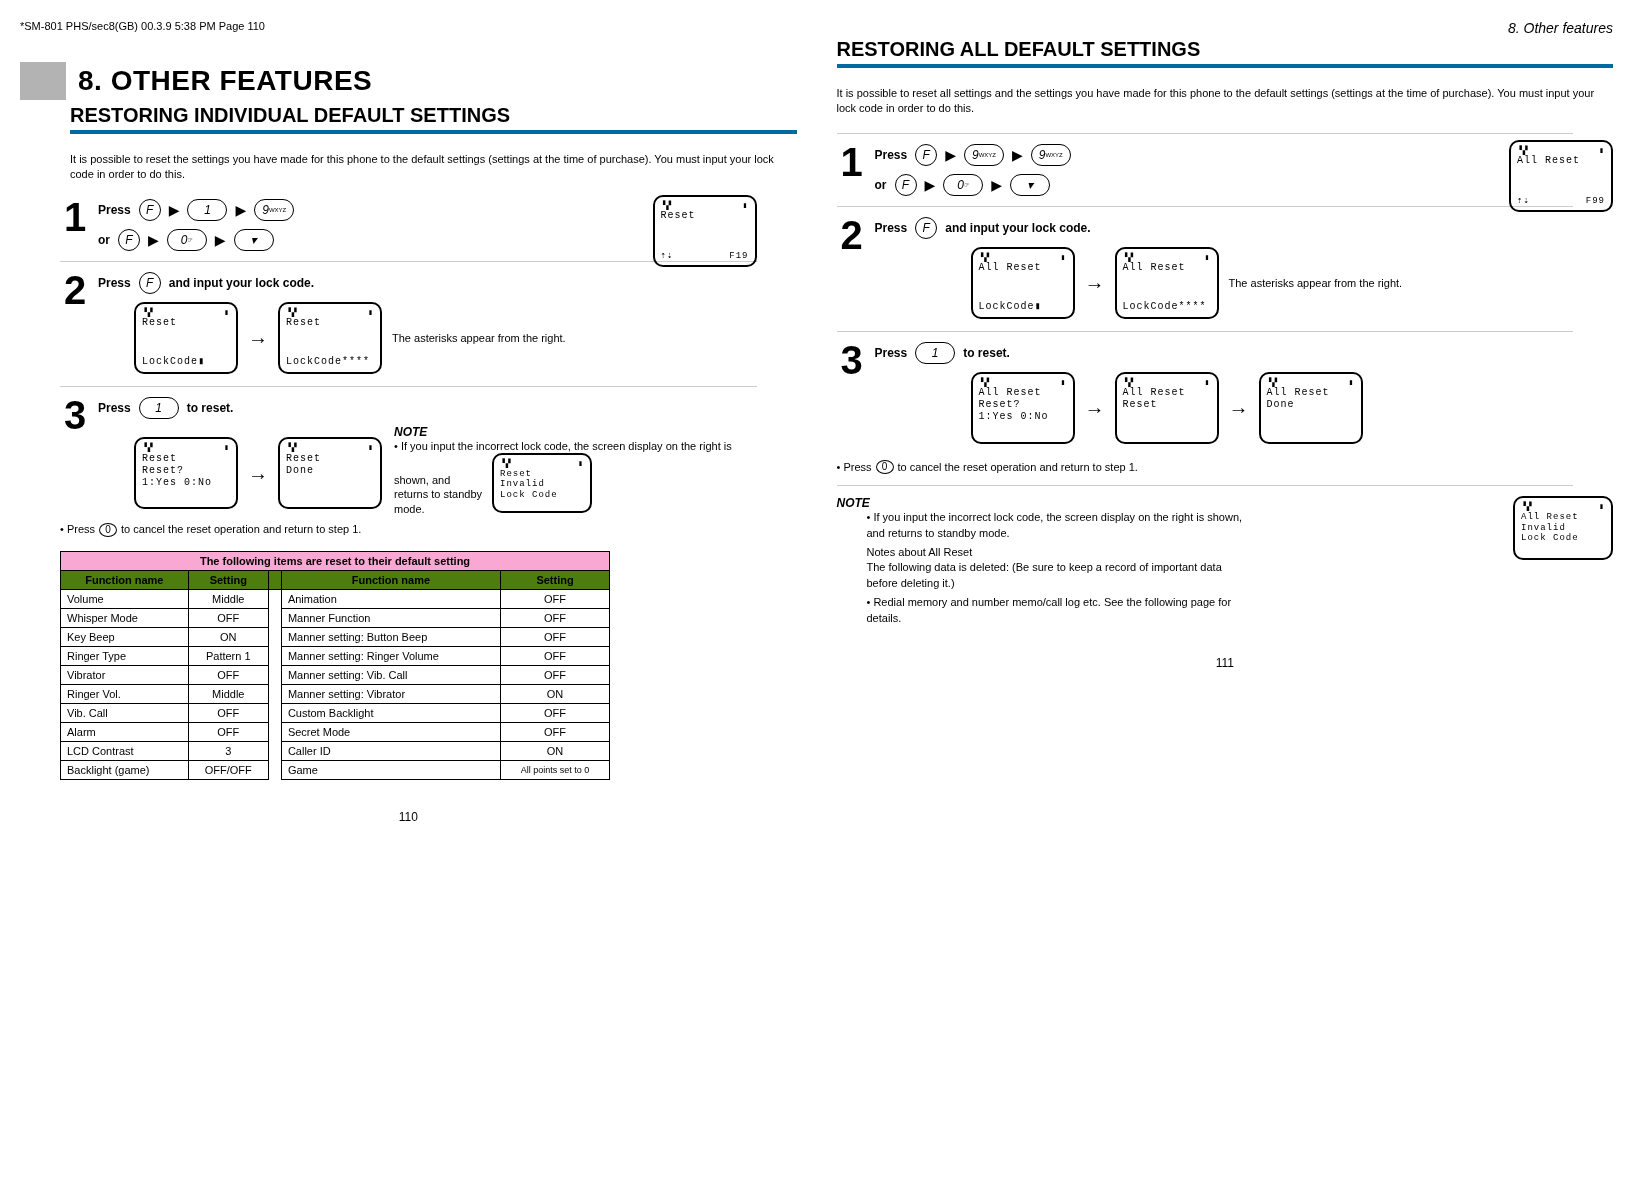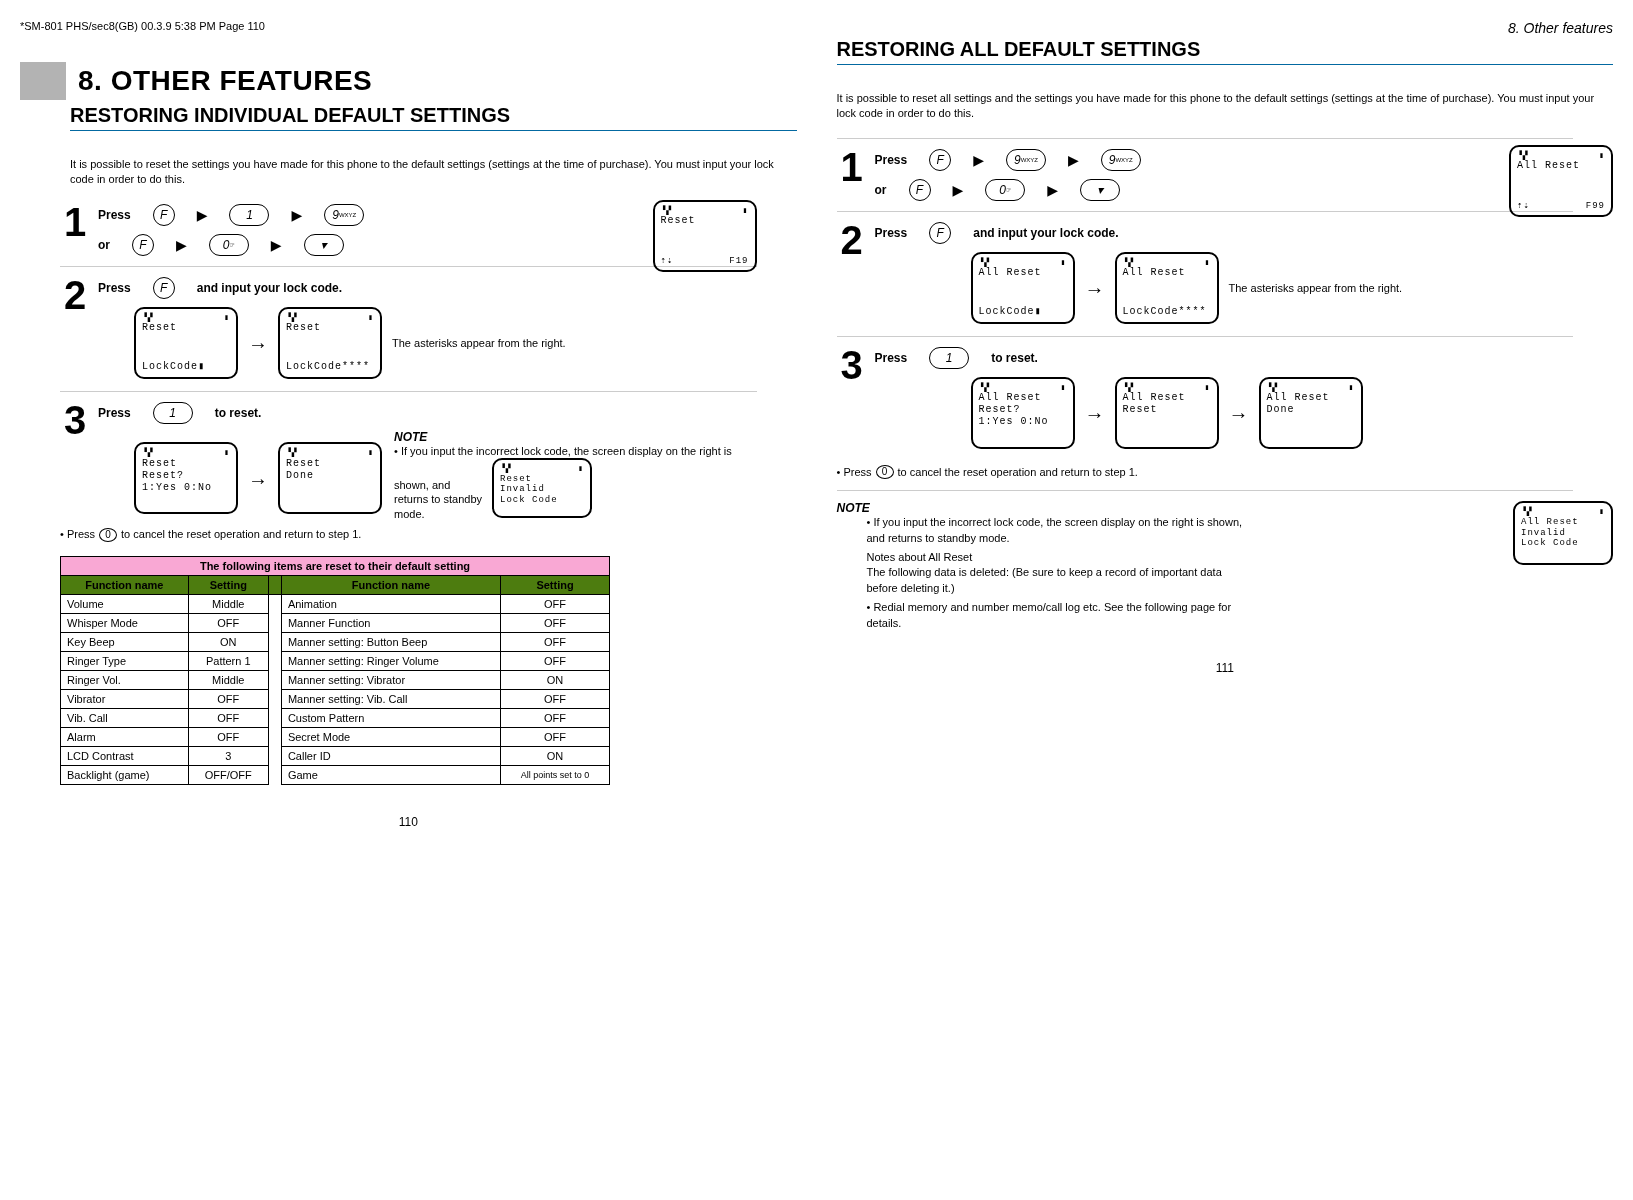--- a/index.html
+++ b/index.html
@@ -16,27 +16,27 @@
     margin: 0 auto;
     display: flex;
     gap: 40px;
   }
   .col { flex: 1; position: relative; }
   .print-mark { font-size: 11px; margin-bottom: 30px; }
   .header-block { display: flex; align-items: center; gap: 12px; margin-bottom: 4px; }
   .grey-box { width: 46px; height: 38px; background: #b3b3b3; }
   .chapter-title { font-size: 28px; font-weight: 900; letter-spacing: 0.5px; }
   .chapter-label { text-align: right; font-style: italic; font-size: 14px; margin-bottom: 2px; }
-  .section-title { font-size: 20px; font-weight: 700; border-bottom: 1px solid #0369a1; padding-bottom: 3px; margin-bottom: 26px; }
+  .section-title { font-size: 20px; font-weight: 700; border-bottom: 4px solid #0369a1; padding-bottom: 3px; margin-bottom: 18px; }
   .section-title.indent { margin-left: 50px; }
   .intro { margin: 0 0 16px 50px; line-height: 1.4; }
   .step { display: flex; gap: 8px; margin-left: 40px; margin-bottom: 6px; align-items: flex-start; position: relative; }
   .step-num { font-size: 40px; font-weight: 900; line-height: 0.9; width: 30px; text-align: center; }
   .step-body { flex: 1; }
-  .step-line { display: flex; align-items: center; gap: 22px; flex-wrap: wrap; text-align: right; }
+  .step-line { display: flex; align-items: center; gap: 8px; flex-wrap: wrap; text-align: right; }
   .step-label { font-weight: 700; font-size: 12px; }
   .key {
     display: inline-flex;
     align-items: center;
     justify-content: center;
     border: 1.5px solid #000;
     border-radius: 12px;
     height: 22px;
     min-width: 22px;
     padding: 0 6px;
@@ -283,38 +283,38 @@
             <td class="c">OFF</td>
           </tr>
           <tr>
             <td>Ringer Type</td>
             <td class="c">Pattern 1</td>
             <td style="border-top:none;border-bottom:none;"></td>
             <td>Manner setting: Ringer Volume</td>
             <td class="c">OFF</td>
           </tr>
           <tr>
+            <td>Vibrator</td>
+            <td class="c">OFF</td>
+            <td style="border-top:none;border-bottom:none;"></td>
+            <td>Manner setting: Vib. Call</td>
+            <td class="c">OFF</td>
+          </tr>
+          <tr>
             <td>Ringer Vol.</td>
             <td class="c">Middle</td>
             <td style="border-top:none;border-bottom:none;"></td>
             <td>Manner setting: Vibrator</td>
             <td class="c">ON</td>
           </tr>
           <tr>
-            <td>Vibrator</td>
-            <td class="c">OFF</td>
-            <td style="border-top:none;border-bottom:none;"></td>
-            <td>Manner setting: Vib. Call</td>
-            <td class="c">OFF</td>
-          </tr>
-          <tr>
             <td>Vib. Call</td>
             <td class="c">OFF</td>
             <td style="border-top:none;border-bottom:none;"></td>
-            <td>Custom Pattern</td>
+            <td>Custom Backlight</td>
             <td class="c">OFF</td>
           </tr>
           <tr>
             <td>Alarm</td>
             <td class="c">OFF</td>
             <td style="border-top:none;border-bottom:none;"></td>
             <td>Secret Mode</td>
             <td class="c">OFF</td>
           </tr>
           <tr>

